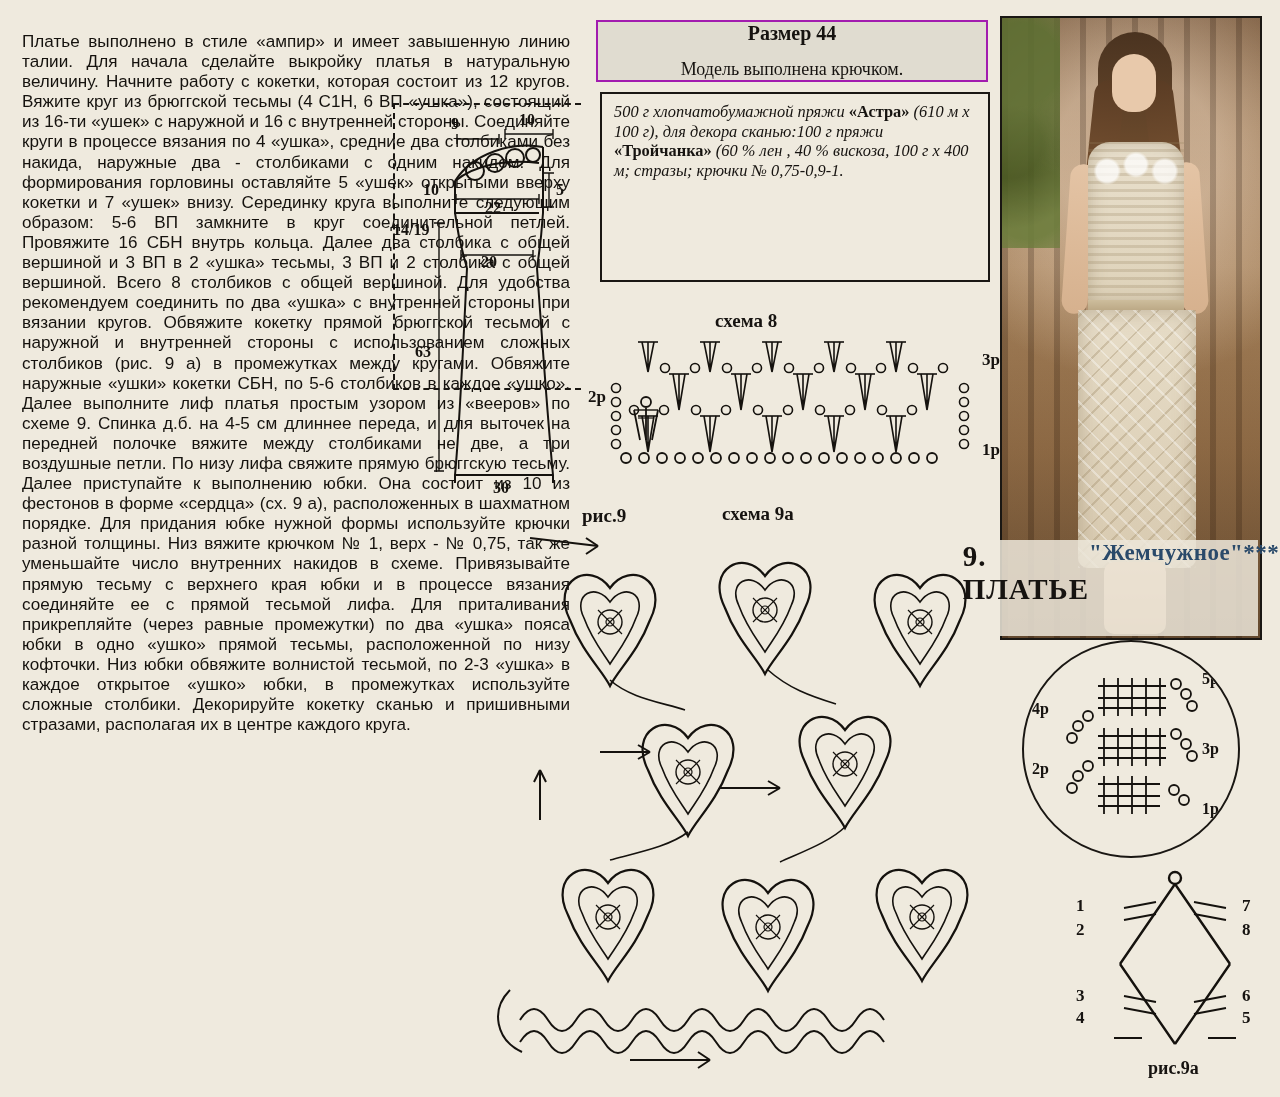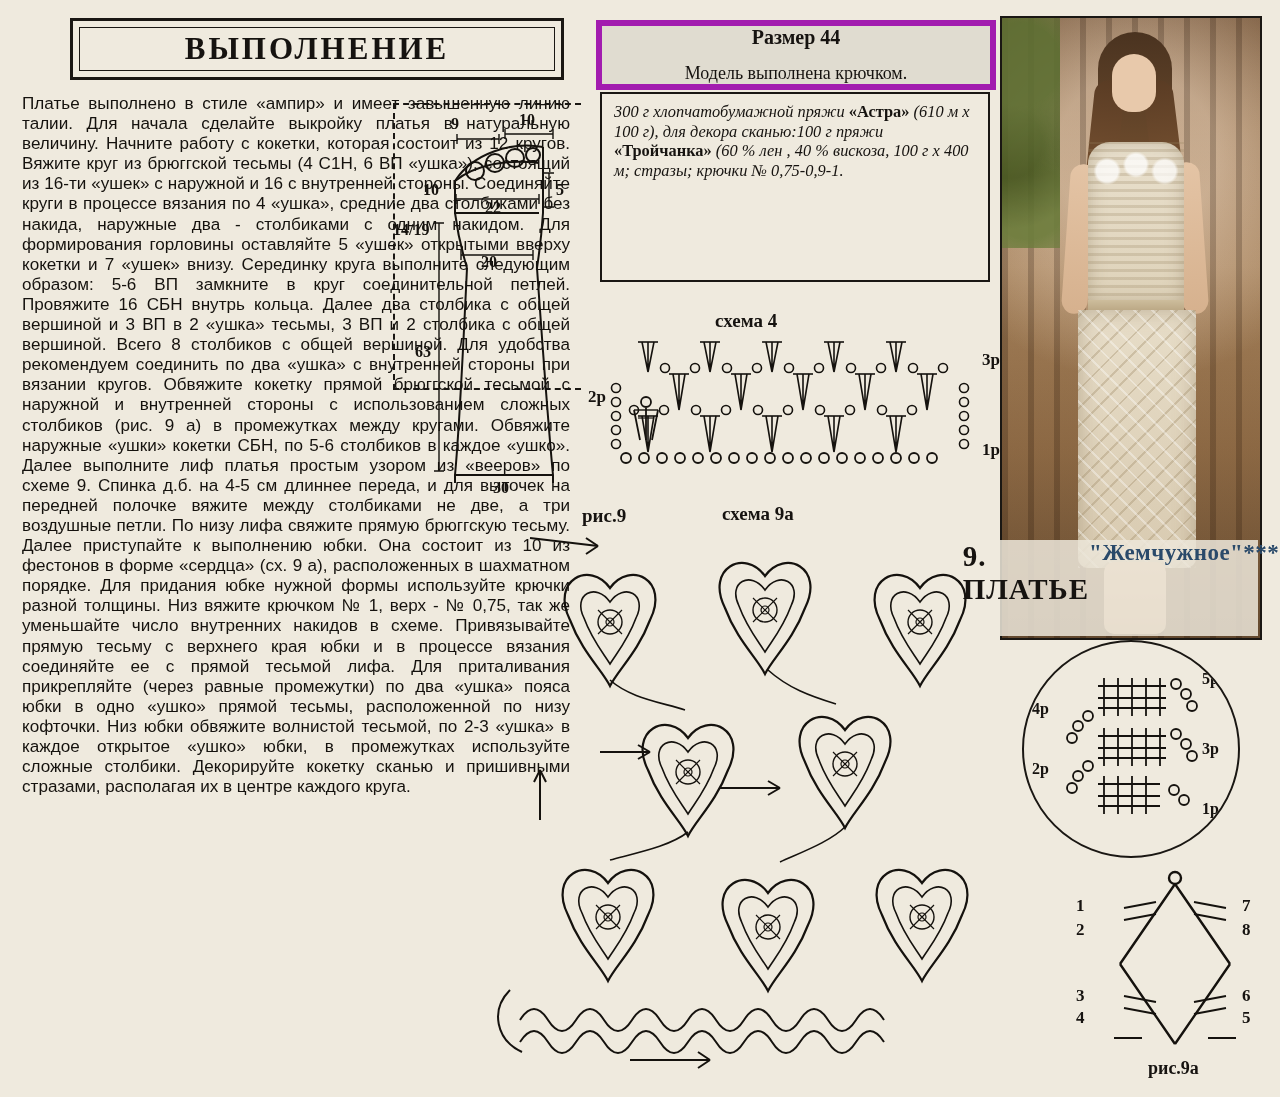--- a/index.html
+++ b/index.html
@@ -54,21 +54,21 @@
   }
   .schem svg{position:absolute;left:0;top:0;}
   .slabel{
     position:absolute;font-family:"Liberation Serif", serif;
     font-size:16px;font-weight:bold;color:#15120e;
   }
 
   
   .size-head{
     position:absolute;left:596px;top:20px;width:388px;height:58px;
-    background:#e0dcd0;border:6px solid #a21caf;
+    background:#e0dcd0;border:2px solid #a21caf;
     display:flex;flex-direction:column;align-items:center;justify-content:center;
   }
   .size-head .l1{font-family:"Liberation Serif", serif;font-weight:bold;font-size:20px;}
   .size-head .l2{font-family:"Liberation Serif", serif;font-size:18px;margin-top:14px;}
 
   
   .need-box{
     position:absolute;left:600px;top:92px;width:390px;height:190px;
     border:2px solid #1a1713;background:#efeade;
     padding:8px 10px 0 12px;box-sizing:border-box;
@@ -206,23 +206,20 @@
   .cross{position:absolute;left:1090px;top:868px;width:170px;height:190px;}
   .cr-lbl{position:absolute;font-family:"Liberation Serif", serif;font-weight:bold;font-size:17px;}
   .ris9a{position:absolute;left:1148px;top:1058px;font-family:"Liberation Serif", serif;font-weight:bold;font-size:18px;}
 </style>
 </head>
 <body>
 
 <div class="page">
 
   <div class="left-col">
-    <div class="title-box">
-      <div class="title-text">ВЫПОЛНЕНИЕ</div>
-    </div>
     <div class="body-text">Платье выполнено в стиле «ампир» и имеет завышенную линию талии. Для начала сделайте выкройку платья в натуральную величину. Начните работу с кокетки, которая состоит из 12 кругов. Вяжите круг из брюггской тесьмы (4 С1Н, 6 ВП «ушка»), состоящий из 16-ти «ушек» с наружной и 16 с внутренней стороны. Соединяйте круги в процессе вязания по 4 «ушка», средние два столбиками без накида, наружные два - столбиками с одним накидом. Для формирования горловины оставляйте 5 «ушек» открытыми вверху кокетки и 7 «ушек» внизу. Серединку круга выполните следующим образом: 5-6 ВП замкните в круг соединительной петлей. Провяжите 16 СБН внутрь кольца. Далее два столбика с общей вершиной и 3 ВП в 2 «ушка» тесьмы, 3 ВП и 2 столбика с общей вершиной. Всего 8 столбиков с общей вершиной. Для удобства рекомендуем соединить по два «ушка» с внутренней стороны при вязании кругов. Обвяжите кокетку прямой брюггской тесьмой с наружной и внутренней стороны с использованием сложных столбиков (рис. 9 а) в промежутках между кругами. Обвяжите наружные «ушки» кокетки СБН, по 5-6 столбиков в каждое «ушко». Далее выполните лиф платья простым узором из «вееров» по схеме 9. Спинка д.б. на 4-5 см длиннее переда, и для выточек на передней полочке вяжите между столбиками не две, а три воздушные петли. По низу лифа свяжите прямую брюггскую тесьму. Далее приступайте к выполнению юбки. Она состоит из 10 из фестонов в форме «сердца» (сх. 9 а), расположенных в шахматном порядке. Для придания юбке нужной формы используйте крючки разной толщины. Низ вяжите крючком № 1, верх - № 0,75, так же уменьшайте число внутренних накидов в схеме. Привязывайте прямую тесьму с верхнего края юбки и в процессе вязания соединяйте ее с прямой тесьмой лифа. Для приталивания прикрепляйте (через равные промежутки) по два «ушка» пояса юбки в одно «ушко» прямой тесьмы, расположенной по низу кофточки. Низ юбки обвяжите волнистой тесьмой, по 2-3 «ушка» в каждое открытое «ушко» юбки, в промежутках используйте сложные столбики. Декорируйте кокетку сканью и пришивными стразами, располагая их в центре каждого круга.</div>
   </div>
 
   <div class="schem">
     <div class="dashbox"></div>
     <svg width="195" height="395" viewBox="0 0 195 395">
       <g fill="none" stroke="#15120e" stroke-width="2">
 
         <path d="M62 78 C 80 50, 120 38, 150 44"></path>
         <path d="M62 78 C 82 62, 112 56, 146 60"></path>
@@ -268,21 +265,21 @@
     <div class="slabel" style="left:22px;top:240px;">63</div>
     <div class="slabel" style="left:100px;top:376px;">30</div>
   </div>
 
   <div class="size-head">
     <div class="l1">Размер 44</div>
     <div class="l2">Модель выполнена крючком.</div>
   </div>
 
   <div class="need-box">
-    <div class="need-text"><span>300 г хлопчатобумажной пряжи </span><b>«Астра»</b><span> (610 м х 100 г), для декора сканью:100 г пряжи  </span><b>«Тройчанка»</b><span> (60 % лен , 40 % вискоза, 100 г х 400 м; стразы; крючки № 0,75-0,9-1.</span></div>
+    <div class="need-text"><span>500 г хлопчатобумажной пряжи </span><b>«Астра»</b><span> (610 м х 100 г), для декора сканью:100 г пряжи  </span><b>«Тройчанка»</b><span> (60 % лен , 40 % вискоза, 100 г х 400 м; стразы; крючки № 0,75-0,9-1.</span></div>
   </div>
 
   <div class="photo-frame">
     <div class="ph">
       <div class="ph-door"></div>
       <div class="ph-leaves"></div>
       <div class="ph-model">
         <div class="ph-hair"></div>
         <div class="ph-hair2"></div>
         <div class="ph-hair3"></div>
@@ -298,21 +295,21 @@
           </div>
         <div class="ph-legs"></div>
       </div>
     </div>
   </div>
   <div class="photo-caption">
     <div class="pc1">9. ПЛАТЬЕ</div>
     <div class="pc2">"Жемчужное"*****</div>
   </div>
 
-  <div class="schema9-title">схема 4</div>
+  <div class="schema9-title">схема 8</div>
   <div class="schema9">
     <svg width="410" height="140" viewBox="0 0 410 140">
       <g fill="none" stroke="#15120e" stroke-width="1.8">
 
         <g>
           <circle cx="40" cy="126" r="5"></circle>
             <circle cx="58" cy="126" r="5"></circle>
             <circle cx="76" cy="126" r="5"></circle>
           <circle cx="94" cy="126" r="5"></circle>
             <circle cx="112" cy="126" r="5"></circle>

